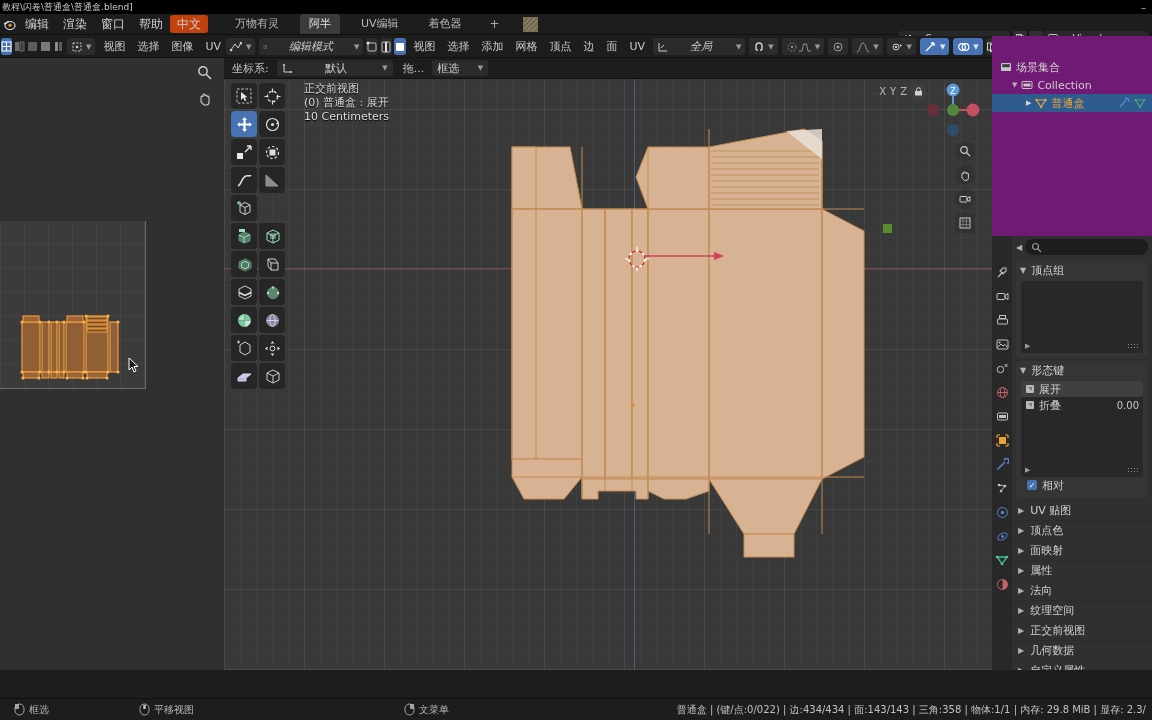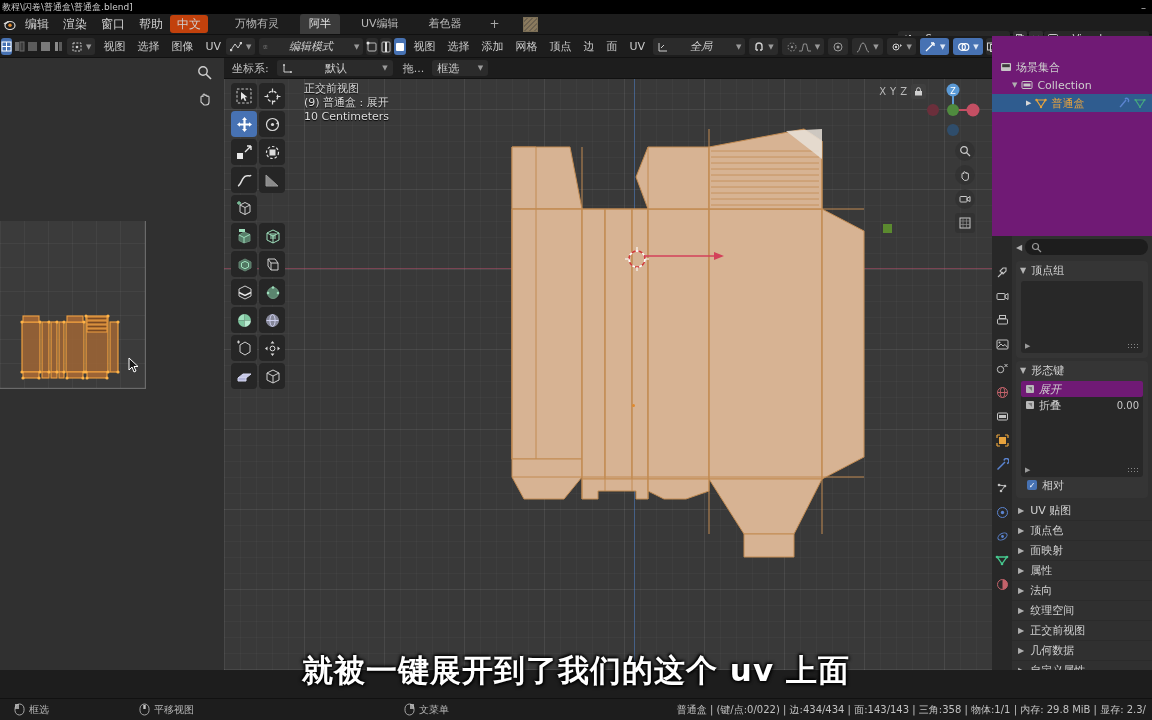--- a/index.html
+++ b/index.html
@@ -181,21 +181,21 @@
   .props-search { display:flex; align-items:center; height:22px; padding:0 4px; background:#303030; }
   .ps-field { flex:1; height:16px; background:#1d1d1d; border-radius:8px; display:flex;
               align-items:center; padding:0 6px; }
   .panel { background:#353535; border-radius:4px; margin:3px 4px; }
   .panel-head { display:flex; align-items:center; height:18px; padding:0 4px; font-size:11px; color:#d5d5d5; }
   .panel-head .tri { font-size:8px; margin-right:5px; color:#b4b4b4; }
   .panel-body { padding:2px 5px 5px 5px; }
   .listbox { background:#282828; border-radius:3px; height:72px; position:relative; }
   .listbox.sk { height:96px; }
   .list-row { display:flex; align-items:center; height:16px; padding:0 4px; font-size:11px; color:#cfcfcf; }
-  .list-row.sel { background:#701a75; border-radius:2px;font-style:italic; }
+  .list-row.sel { background:#404040; border-radius:2px; }
   .list-row .val { margin-left:auto; font-size:10px; color:#c8c8c8; }
   .list-foot { position:absolute; left:0; bottom:0; width:100%; height:14px;
                display:flex; align-items:center; padding:0 4px; }
   .grip { margin-left:auto; width:12px; height:6px;
           background-image:radial-gradient(circle, #888 0.8px, transparent 0.9px);
           background-size:3px 3px; }
   .chk-row { display:flex; align-items:center; height:16px; padding:0 6px; font-size:11px; color:#d0d0d0; }
   .chk { width:10px; height:10px; background:#4772b3; border-radius:2px; margin-right:5px;
          display:flex; align-items:center; justify-content:center; color:#fff; font-size:8px; }
   .crow { display:flex; align-items:center; height:20px; padding:0 6px; font-size:11px; color:#d2d2d2;
@@ -647,21 +647,21 @@
         <path d="M598 62 L598 455"></path>
         <path d="M288 398 h352"></path>
         <path d="M312 68 L312 380"></path>
       </g>
 
       <path d="M562 52 L598 50 L598 80 Z" fill="#e8e0d8" stroke="none" opacity="0.85"></path>
     </svg>
 
     <div class="vp-overlay">
       <div>正交前视图</div>
-      <div>(9) 普通盒 : 展开</div>
+      <div>(0) 普通盒 : 展开</div>
       <div>10 Centimeters</div>
     </div>
 
     <div class="vp-toolbar">
       <div class="tool-btn">
         <svg width="16" height="16" viewBox="0 0 16 16">
             <rect x="1" y="1" width="14" height="14" fill="none" stroke="#c9c9c9" stroke-dasharray="2.5 1.8"></rect>
             <path d="M5 4 L5 12 L7.3 9.7 L8.8 13 L10.3 12.4 L8.8 9.2 L11.5 9.2 Z" fill="#e8e8e8"></path>
           </svg>
       </div>
@@ -1087,21 +1087,20 @@
           <span>几何数据</span>
         </div>
         <div class="crow">
           <span class="tri">▶</span>
           <span>自定义属性</span>
         </div>
       </div>
     </div>
   </div>
 
-  <div class="subtitle">就被一键展开到了我们的这个 uv 上面</div>
 
   <div class="statusbar">
     <span class="sb-item">
       <svg width="11" height="13" viewBox="0 0 11 13">
           <rect x="1" y="1" width="9" height="11" rx="4.5" fill="none" stroke="#a8a8a8"></rect>
           <path d="M1 1 h4 v5 h-4 z" fill="#c8c8c8" opacity="0.75"></path>
         </svg>
       <span>框选</span>
     </span>
     <span class="sb-item" style="margin-left:90px;">

